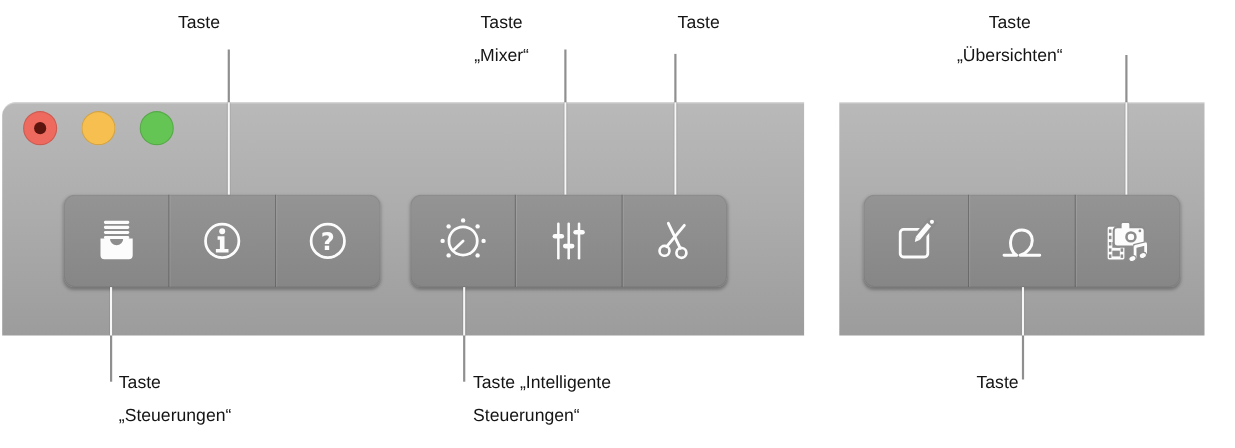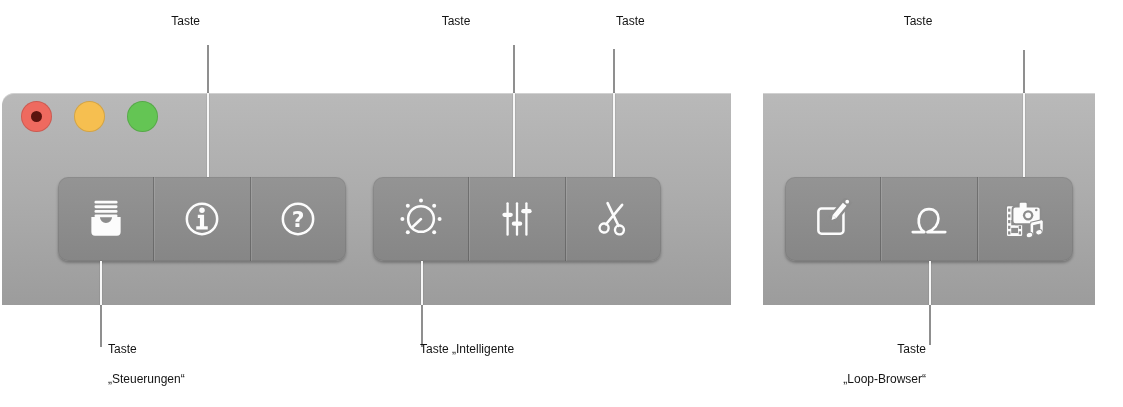--- a/index.html
+++ b/index.html
@@ -30,29 +30,29 @@
   .tool-btn{flex:1;display:flex;align-items:center;justify-content:center;position:relative;}
   .tool-btn + .tool-btn{border-left:1px solid rgba(70,70,70,0.45);
     box-shadow:inset 1px 0 0 rgba(255,255,255,0.12);}
   .tool-btn svg{display:block;}
   
   .cline{position:absolute;width:2px;}
   .cline.gray{background:#8f8f8f;}
   .cline.white{background:#f7f7f7;box-shadow:0 0 1px rgba(0,0,0,0.5);z-index:3;}
   
   .label{
-    position:absolute;color:#141414;font-size:12px;line-height:30px;letter-spacing:0;
+    position:absolute;color:#141414;font-size:16px;line-height:30px;letter-spacing:0;
   }
   .label span{display:block;white-space:nowrap;}
   .lab-informationen{left:0;top:6px;width:200px;text-align:right;}
   .lab-mixer{left:378px;top:6px;width:156px;text-align:center;}
   .lab-editoren{left:616px;top:6px;width:180px;text-align:left;}
   .lab-uebersichten{left:818px;top:6px;width:200px;text-align:center;}
   .lab-bibliothek{left:108px;top:334px;width:200px;text-align:left;}
-  .lab-intelligente{left:420px;top:334px;width:270px;text-align:left;}
+  .lab-intelligente{left:430px;top:334px;width:270px;text-align:left;}
   .lab-loop{left:666px;top:334px;width:260px;text-align:right;}
 </style>
 </head>
 <body>
 
 <div class="canvas">
 
   <div class="window-frag frag-left"></div>
   <div class="window-frag frag-right"></div>
 
@@ -208,33 +208,35 @@
   <div class="cline white" style="left:421px;top:261px;height:44px;"></div>
   <div class="cline gray" style="left:421px;top:305px;height:42px;"></div>
   <div class="cline white" style="left:929px;top:261px;height:44px;"></div>
   <div class="cline gray" style="left:929px;top:305px;height:40px;"></div>
 
   <div class="label lab-informationen">
     <span>Taste</span>
   </div>
   <div class="label lab-mixer">
     <span>Taste</span>
+    <span>„Mixer“</span>
   </div>
   <div class="label lab-editoren">
     <span>Taste</span>
   </div>
   <div class="label lab-uebersichten">
     <span>Taste</span>
+    <span>„Übersichten“</span>
   </div>
 
   <div class="label lab-bibliothek">
     <span>Taste</span>
     <span>„Steuerungen“</span>
   </div>
   <div class="label lab-intelligente">
     <span>Taste „Intelligente</span>
+    <span>Steuerungen“</span>
   </div>
   <div class="label lab-loop">
     <span>Taste</span>
-    <span>„Loop-Browser“</span>
   </div>
 
 </div>
 
 </body></html>

